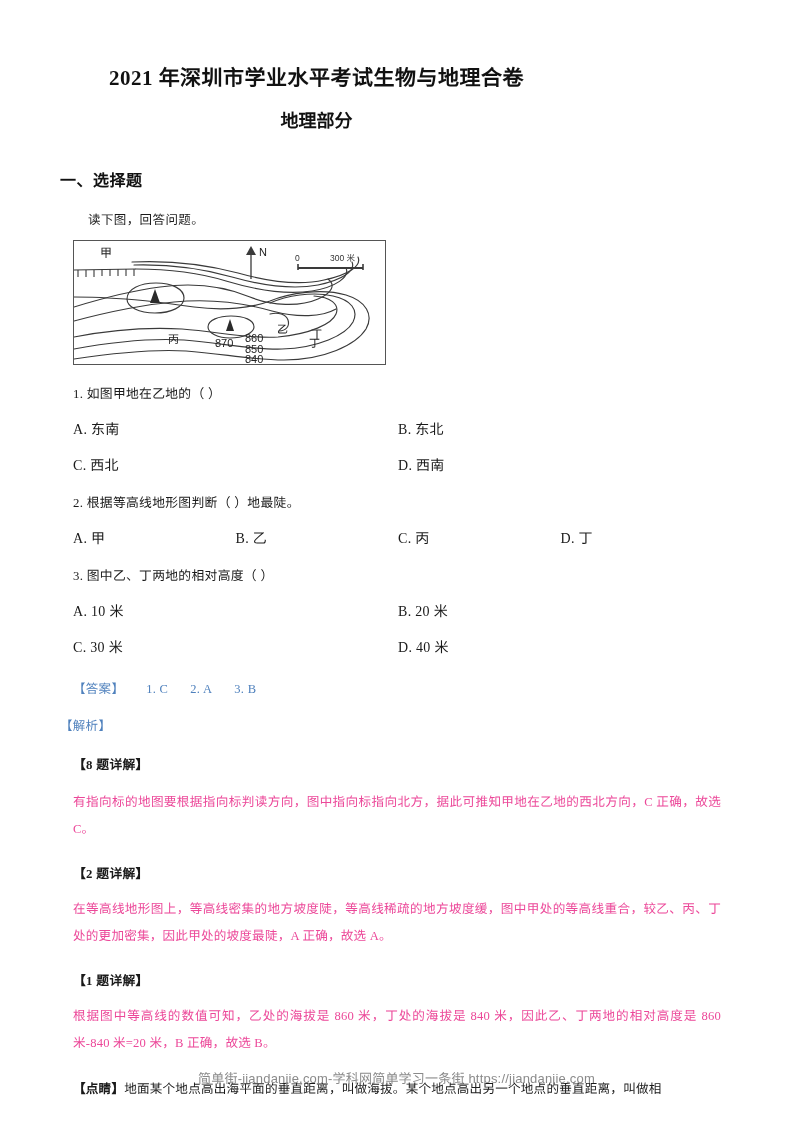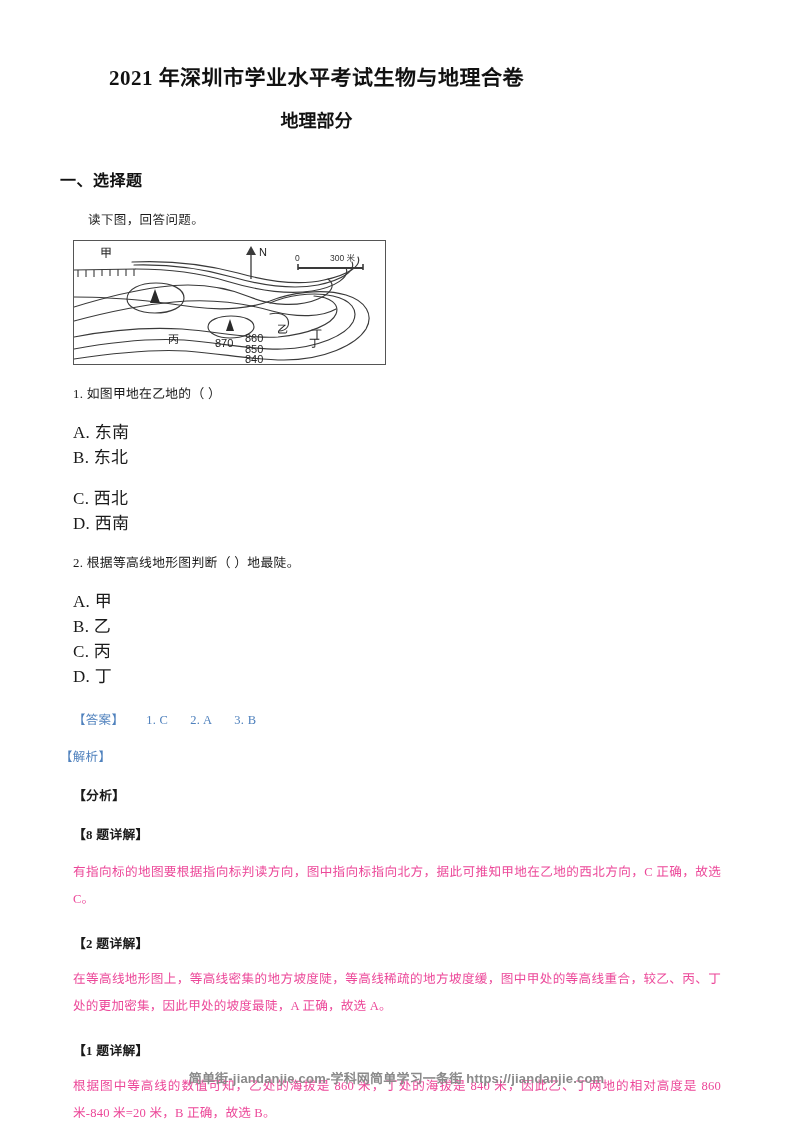--- a/index.html
+++ b/index.html
@@ -81,24 +81,23 @@
   .q-block { margin: 0 0 0 73px; width: 650px; }
   .q-stem {
     font-size: 12.8px;
     color: #1a1a1a;
     margin-top: 18px;
     letter-spacing: 0.3px;
   }
   .opt-row {
     display: flex;
     margin-top: 16px;
-    font-size: 17px;
-    color: #1a1a1a;
-    letter-spacing: 0.3px;
-    flex-direction: column;
+    font-size: 14px;
+    color: #1a1a1a;
+    letter-spacing: 0.3px;
   }
   .opt-row.two-col .opt { width: 50%; }
   .opt-row.four-col .opt { width: 25%; }
   .opt { white-space: nowrap; }
 
   
   .answers {
     margin: 22px 0 0 73px;
     font-size: 12.5px;
     color: #4f81bd;
@@ -145,21 +144,20 @@
   .footer {
     position: absolute;
     left: 0;
     top: 1068px;
     width: 793px;
     text-align: center;
     font-size: 13px;
     color: #8a8a8a;
     font-family: "Liberation Sans", "DejaVu Sans", sans-serif;
     letter-spacing: 0.2px;
-    font-weight: bold;
   }
 </style>
 </head>
 <body>
 
 <div class="page">
 
   <h1 class="doc-title">2021 年深圳市学业水平考试生物与地理合卷</h1>
   <h2 class="doc-subtitle">地理部分</h2>
 
@@ -246,27 +244,37 @@
   <div class="q-block">
     <div class="q-stem">2. 根据等高线地形图判断（    ）地最陡。</div>
     <div class="opt-row four-col">
       <span class="opt">A. 甲</span>
       <span class="opt">B. 乙</span>
       <span class="opt">C. 丙</span>
       <span class="opt">D. 丁</span>
     </div>
   </div>
 
+  <div class="q-block">
+    <div class="q-stem">3. 图中乙、丁两地的相对高度（    ）</div>
+    <div class="opt-row two-col">
+      <span class="opt">A. 10 米</span>
+      <span class="opt">B. 20 米</span>
+    </div>
+    <div class="opt-row two-col">
+      <span class="opt">C. 30 米</span>
+      <span class="opt">D. 40 米</span>
+    </div>
+  </div>
 
   <div class="answers">
     <span>【答案】</span><span class="ans-item">1. C</span><span class="ans-item">2. A</span><span class="ans-item">3. B</span>
   </div>
 
   <div class="analysis-tag">【解析】</div>
-  <div class="sub-tag">【分析】</div>
 
   <div class="sub-tag">【8 题详解】</div>
   <div class="para">有指向标的地图要根据指向标判读方向，图中指向标指向北方，据此可推知甲地在乙地的西北方向，C 正确，故选 C。</div>
 
   <div class="sub-tag">【2 题详解】</div>
   <div class="para para-tight">在等高线地形图上，等高线密集的地方坡度陡，等高线稀疏的地方坡度缓，图中甲处的等高线重合，较乙、丙、丁处的更加密集，因此甲处的坡度最陡，A 正确，故选 A。</div>
 
   <div class="sub-tag">【1 题详解】</div>
   <div class="para para-tight">根据图中等高线的数值可知，乙处的海拔是 860 米，丁处的海拔是 840 米，因此乙、丁两地的相对高度是 860 米-840 米=20 米，B 正确，故选 B。</div>
 

